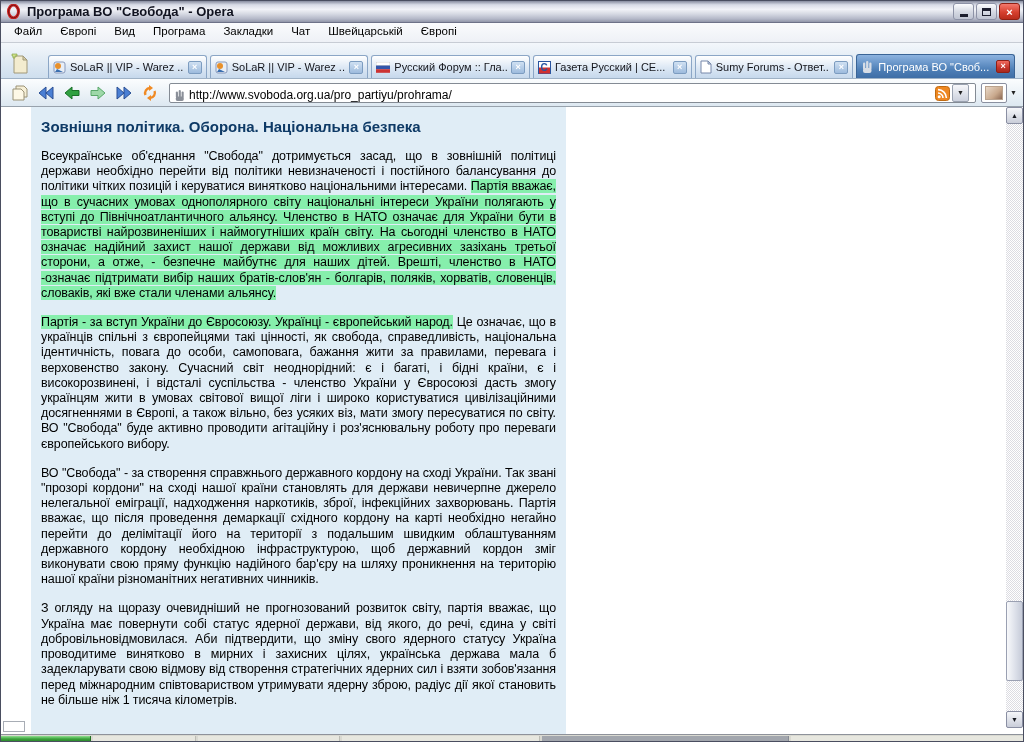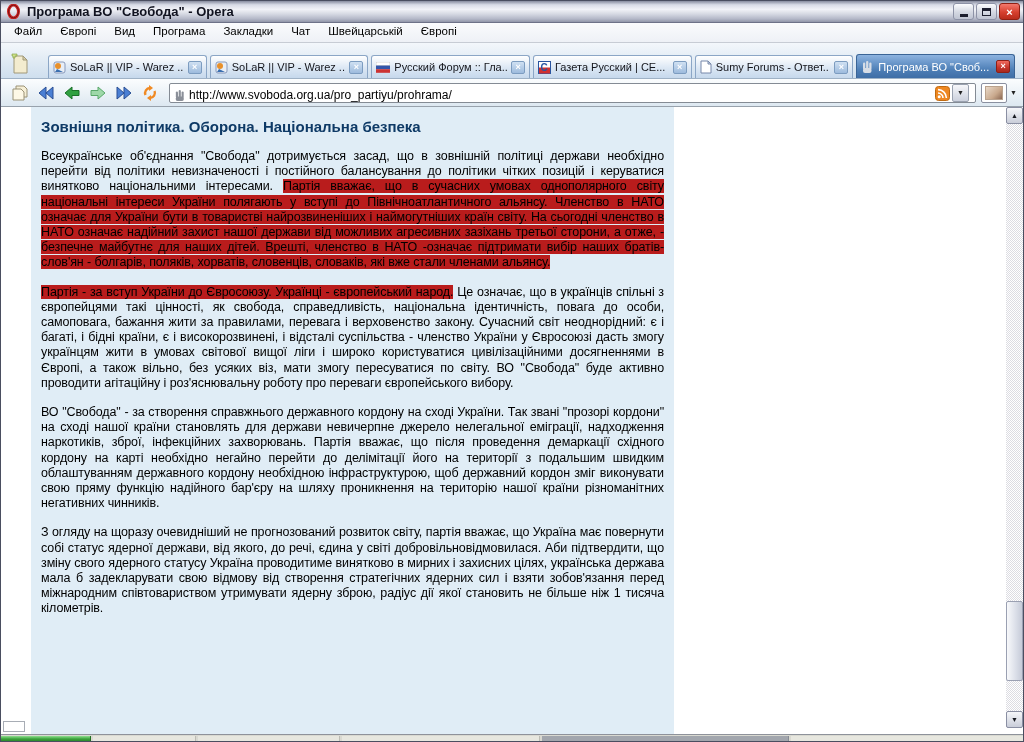--- a/index.html
+++ b/index.html
@@ -54,25 +54,25 @@
   .drop-btn { width:17px; height:18px; border:1px solid #9aa2b0; border-radius:2px;
     background:linear-gradient(#f6f7fa,#ccd1dd); display:flex; align-items:center; justify-content:center;
     font-size:7px; color:#222; margin-left:1px; }
   .thumb-btn { width:26px; height:20px; border:1px solid #8a90a0; border-radius:2px; background:#fff;
     display:flex; align-items:center; justify-content:center; }
   .thumb-img { width:18px; height:14px; background:linear-gradient(135deg,#e9d9c9,#c9a98d 60%,#8d6a55); border:1px solid #b9a28d; }
   .caret { font-size:7px; color:#222; margin-left:3px; }
 
   
   .content { position:relative; height:634px; background:#fff; }
-  .column { margin-left:30px; width:643px; height:100%; background:#e0edf6; padding:11px 10px 0 10px; overflow:hidden; }
+  .column { margin-left:30px; width:535px; height:100%; background:#e0edf6; padding:11px 10px 0 10px; overflow:hidden; }
   .heading { font-size:15px; font-weight:bold; color:#0e3a66; margin-bottom:14px; }
   .column p { font-size:12.5px; line-height:15.2px; text-align:justify; color:#000; margin-bottom:14px;
     letter-spacing:-0.1px; }
-  .sel { background:#b91c1c; }
+  .sel { background:#86efac; }
 
   
   .scrollbar { position:absolute; top:0; right:0; width:17px; height:621px;
     background-color:#fff;
     background-image:linear-gradient(45deg,#dcdce2 25%,transparent 25%,transparent 75%,#dcdce2 75%),
                      linear-gradient(45deg,#dcdce2 25%,transparent 25%,transparent 75%,#dcdce2 75%);
     background-size:2px 2px; background-position:0 0,1px 1px; }
   .sbtn { position:absolute; left:0; width:17px; height:17px; border:1px solid #8a8fa3; border-radius:2px;
     background:linear-gradient(#f6f7fa,#c9cdd9); display:flex; align-items:center; justify-content:center;
     font-size:7px; color:#16181f; }

